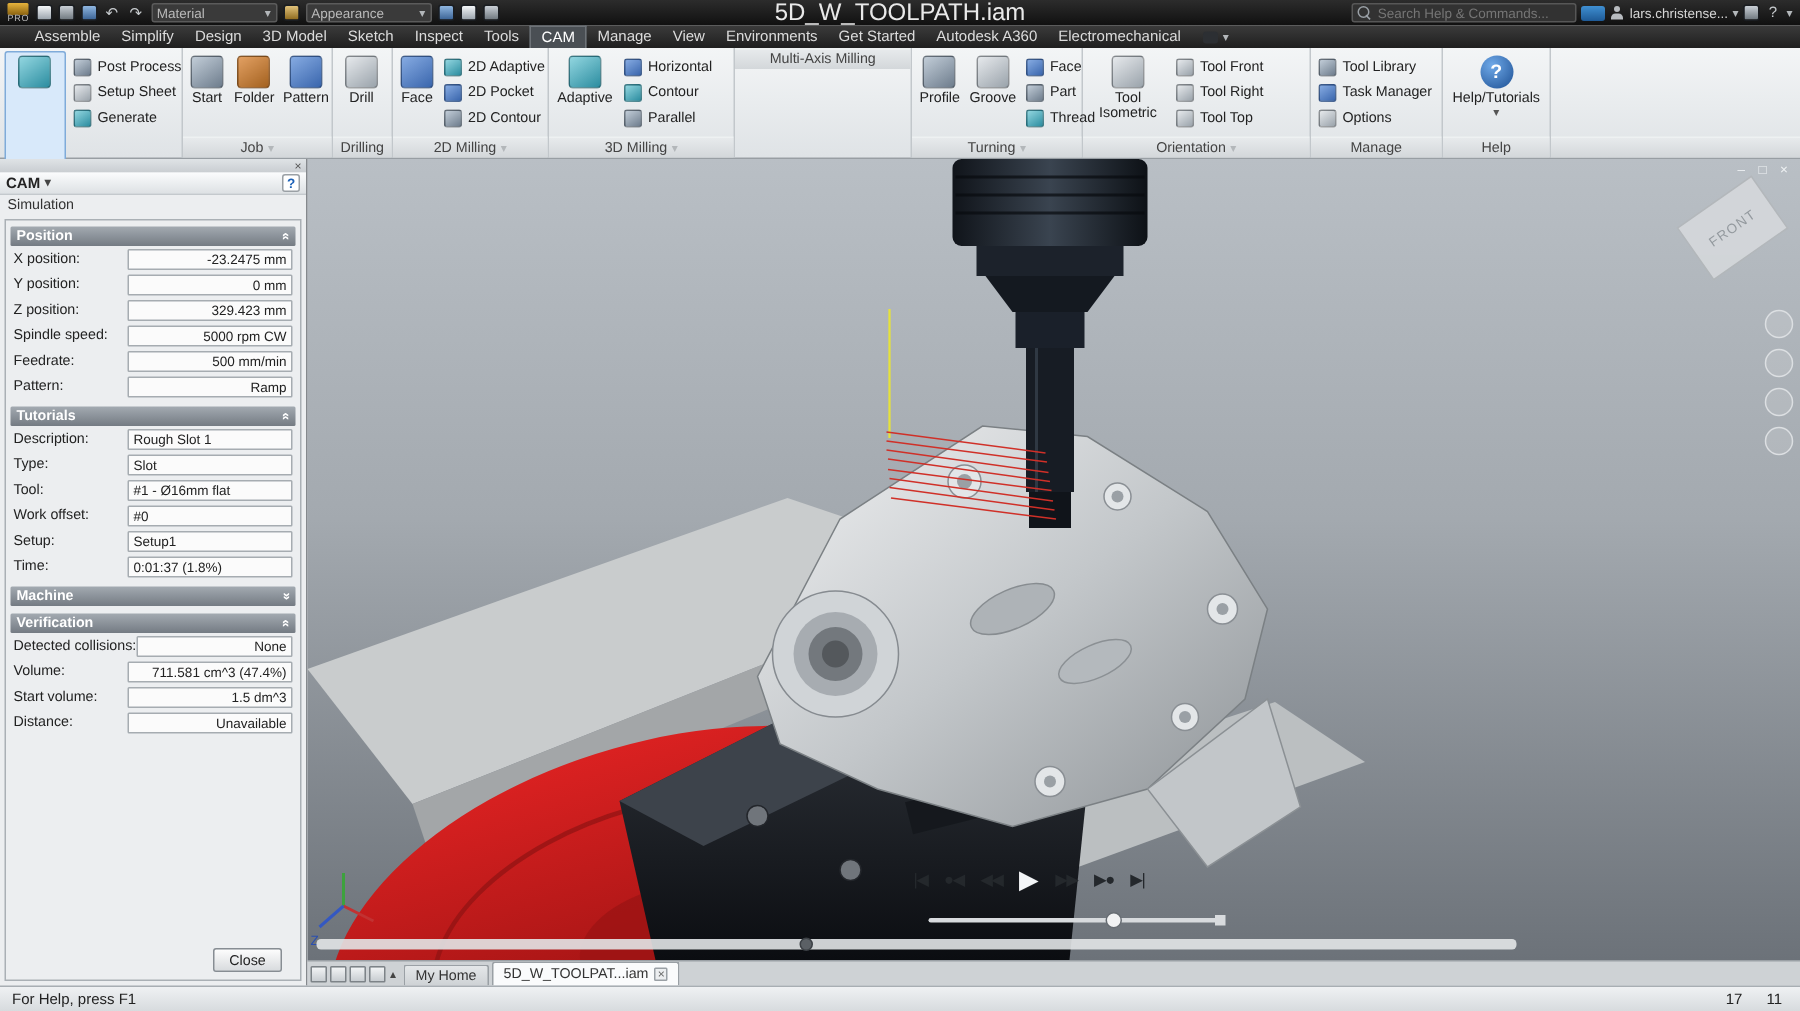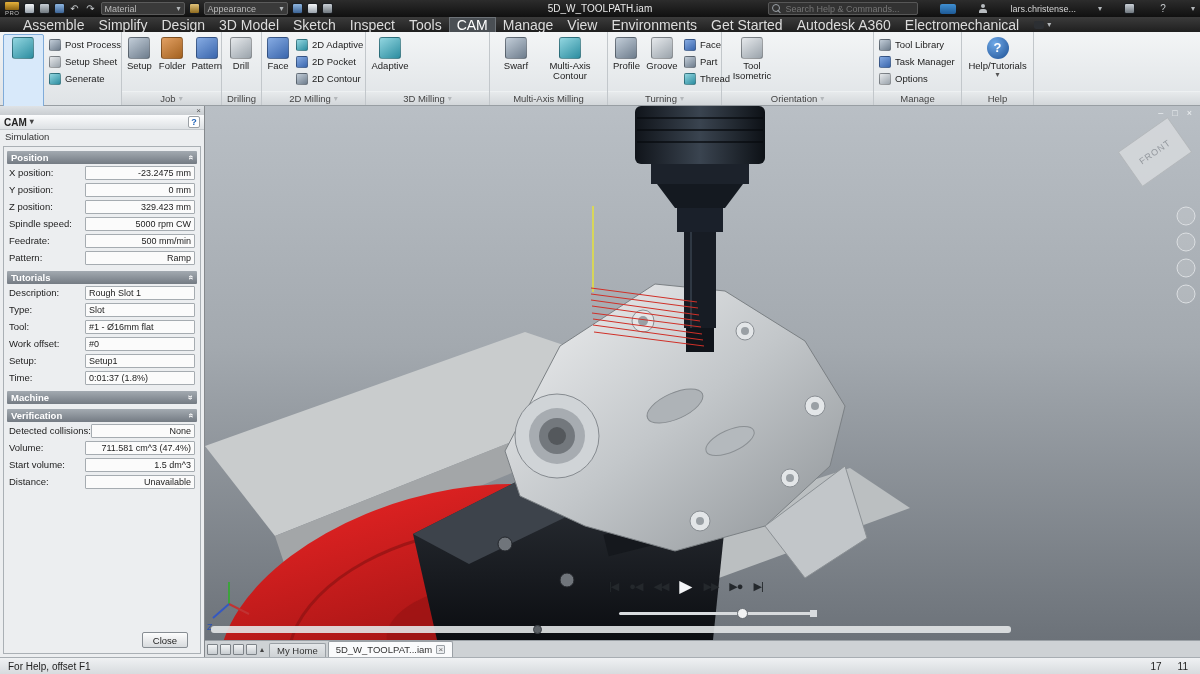--- a/index.html
+++ b/index.html
@@ -11,37 +11,37 @@
 .applogo{display:flex;flex-direction:column;align-items:center;line-height:1;}
 .applogo .box{width:14px;height:8px;border-radius:1px;background:linear-gradient(#e6b33c,#8a6210);}
 .applogo .pro{font-size:6px;color:#bbb;letter-spacing:.5px;}
 .mi{width:11px;height:11px;border-radius:2px;border:1px solid #1a1d21;}
 .mi.a{background:linear-gradient(#f4f6f8,#9aa3ac);}
 .mi.b{background:linear-gradient(#8fb6e0,#3c6496);}
 .mi.c{background:linear-gradient(#c9cfd5,#70787f);}
 .mi.d{background:linear-gradient(#e0c27a,#8f6b1f);}
 .glyphbtn{font-size:10px;color:#c6cacd;width:12px;text-align:center;}
 .tb-combo{height:13px;min-width:84px;background:#3a3a3a;border:1px solid #5b5b5b;border-radius:2px;color:#b9b9b9;font-size:9px;display:flex;align-items:center;justify-content:space-between;padding:0 3px;gap:4px;}
-.tb-title{position:absolute;left:50%;transform:translateX(-50%);color:#e9e9e9;font-size:10px;white-space:nowrap;}
-.tb-right{margin-left:auto;display:flex;align-items:center;gap:22px;}
+.tb-title{position:absolute;left:50%;transform:translateX(-50%);color:#e9e9e9;font-size:16px;white-space:nowrap;}
+.tb-right{margin-left:auto;display:flex;align-items:center;gap:3px;}
 .tb-search{width:150px;height:13px;background:#323232;border:1px solid #575757;border-radius:2px;display:flex;align-items:center;gap:3px;padding:0 3px;}
 .tb-search input{flex:1;background:transparent;border:none;outline:none;color:#a8a8a8;font-size:9px;font-family:"Liberation Sans",sans-serif;}
 .mag{width:10px;height:10px;position:relative;flex:0 0 auto;}
 .mag::before{content:"";position:absolute;width:6px;height:6px;border:1px solid #9aa0a6;border-radius:50%;left:0;top:0;}
 .mag::after{content:"";position:absolute;width:4px;height:1px;background:#9aa0a6;transform:rotate(45deg);left:5px;top:7px;}
 .person{width:10px;height:10px;position:relative;}
 .person::before{content:"";position:absolute;width:4px;height:4px;border-radius:50%;background:#b8bcc0;left:3px;top:0;}
 .person::after{content:"";position:absolute;width:8px;height:4px;border-radius:3px 3px 0 0;background:#b8bcc0;left:1px;top:5px;}
 .username{font-size:9px;color:#d5d5d5;white-space:nowrap;}
 .caret{font-size:8px;color:#b3b7ba;line-height:1;}
 .a360badge{width:16px;height:10px;background:linear-gradient(#3f8fd2,#1e5a96);border-radius:2px;}
 
 
 .menubar{position:absolute;left:0;top:17px;width:1200px;height:15px;background:linear-gradient(#3b3b3b,#1f1f1f);display:flex;align-items:stretch;padding-left:16px;color:#dcdcdc;}
-.menu-tab{display:flex;align-items:center;padding:4px 7px;font-size:14px;white-space:nowrap;}
+.menu-tab{display:flex;align-items:center;padding:4px 7px;font-size:10px;white-space:nowrap;}
 .menu-tab.active{background:#4a4f54;border:1px solid #6d7277;border-bottom:none;color:#fff;}
 .menu-extra{display:flex;align-items:center;gap:3px;margin-left:8px;}
 .cam-dot{width:10px;height:8px;border:1px solid #9a9e a2;border-radius:2px;background:#2c2f33;}
 
 
 .ribbon{position:absolute;left:0;top:32px;width:1200px;height:74px;background:linear-gradient(#f3f5f6,#dfe3e6);border-bottom:1px solid #989ea3;display:flex;}
 .rgroup{display:flex;flex-direction:column;border-right:1px solid #c2c7cb;}
 .rg-content{flex:1;display:flex;align-items:flex-start;padding:2px 3px;gap:3px;}
 .rg-label{height:14px;font-size:9.5px;color:#3d4click144;display:flex;align-items:center;justify-content:center;gap:3px;background:linear-gradient(#e7eaec,#d3d7da);border-top:1px solid #eef1f2;color:#444;}
 .rbtn-big{display:flex;flex-direction:column;align-items:center;width:50px;padding:2px 1px;font-size:9.5px;line-height:1.05;text-align:center;color:#222;border:1px solid transparent;border-radius:2px;}
@@ -193,21 +193,21 @@
       </div>
       <div class="rg-label">
           <span>Toolpath</span>
         </div>
     </div>
 
     <div class="rgroup" style="width:100px">
       <div class="rg-content">
         <div class="rbtn-big" style="width:32px">
           <span class="ric icB"></span>
-          <span>Setup</span>
+          <span>Start</span>
         </div>
         <div class="rbtn-big" style="width:32px">
           <span class="ric icE"></span>
           <span>Folder</span>
         </div>
         <div class="rbtn-big" style="width:32px">
           <span class="ric icC"></span>
           <span>Pattern</span>
         </div>
       </div>
@@ -255,38 +255,42 @@
           <span class="caret">▾</span>
         </div>
     </div>
 
     <div class="rgroup" style="width:124px">
       <div class="rg-content">
         <div class="rbtn-big" style="width:42px">
           <span class="ric icA"></span>
           <span>Adaptive</span>
         </div>
+        <div class="rg-stack">
+          <div class="rbtn-small">
+            <span class="ric-s icC"></span>
+            <span>Horizontal</span>
+          </div>
+          <div class="rbtn-small">
+            <span class="ric-s icA"></span>
+            <span>Contour</span>
+          </div>
+          <div class="rbtn-small">
+            <span class="ric-s icB"></span>
+            <span>Parallel</span>
+          </div>
+        </div>
       </div>
       <div class="rg-label">
           <span>3D Milling</span>
           <span class="caret">▾</span>
         </div>
     </div>
 
     <div class="rgroup" style="width:118px">
-      <div class="rg-content" style="justify-content:center">
-        <div class="rbtn-big" style="width:40px">
-          <span class="ric icB"></span>
-          <span>Swarf</span>
-        </div>
-        <div class="rbtn-big" style="width:62px">
-          <span class="ric icA"></span>
-          <span>Multi-Axis Contour</span>
-        </div>
-      </div>
       <div class="rg-label">
           <span>Multi-Axis Milling</span>
         </div>
     </div>
 
     <div class="rgroup" style="width:114px">
       <div class="rg-content">
         <div class="rbtn-big" style="width:32px">
           <span class="ric icB"></span>
           <span>Profile</span>
@@ -314,20 +318,34 @@
           <span>Turning</span>
           <span class="caret">▾</span>
         </div>
     </div>
 
     <div class="rgroup" style="width:152px">
       <div class="rg-content">
         <div class="rbtn-big" style="width:54px">
           <span class="ric icD"></span>
           <span>Tool Isometric</span>
+        </div>
+        <div class="rg-stack">
+          <div class="rbtn-small">
+            <span class="ric-s icD"></span>
+            <span>Tool Front</span>
+          </div>
+          <div class="rbtn-small">
+            <span class="ric-s icD"></span>
+            <span>Tool Right</span>
+          </div>
+          <div class="rbtn-small">
+            <span class="ric-s icD"></span>
+            <span>Tool Top</span>
+          </div>
         </div>
       </div>
       <div class="rg-label">
           <span>Orientation</span>
           <span class="caret">▾</span>
         </div>
     </div>
 
     <div class="rgroup" style="width:88px">
       <div class="rg-content">
@@ -619,20 +637,20 @@
     <div class="dtab">
       <span>My Home</span>
     </div>
     <div class="dtab active">
       <span>5D_W_TOOLPAT...iam</span>
       <span class="x">×</span>
     </div>
   </div>
 
   <div class="statusbar">
-    <span>For Help, offset F1</span>
+    <span>For Help, press F1</span>
     <div class="sb-right">
       <span>17</span>
       <span>11</span>
     </div>
   </div>
 
 </div>
 
 </body></html>

